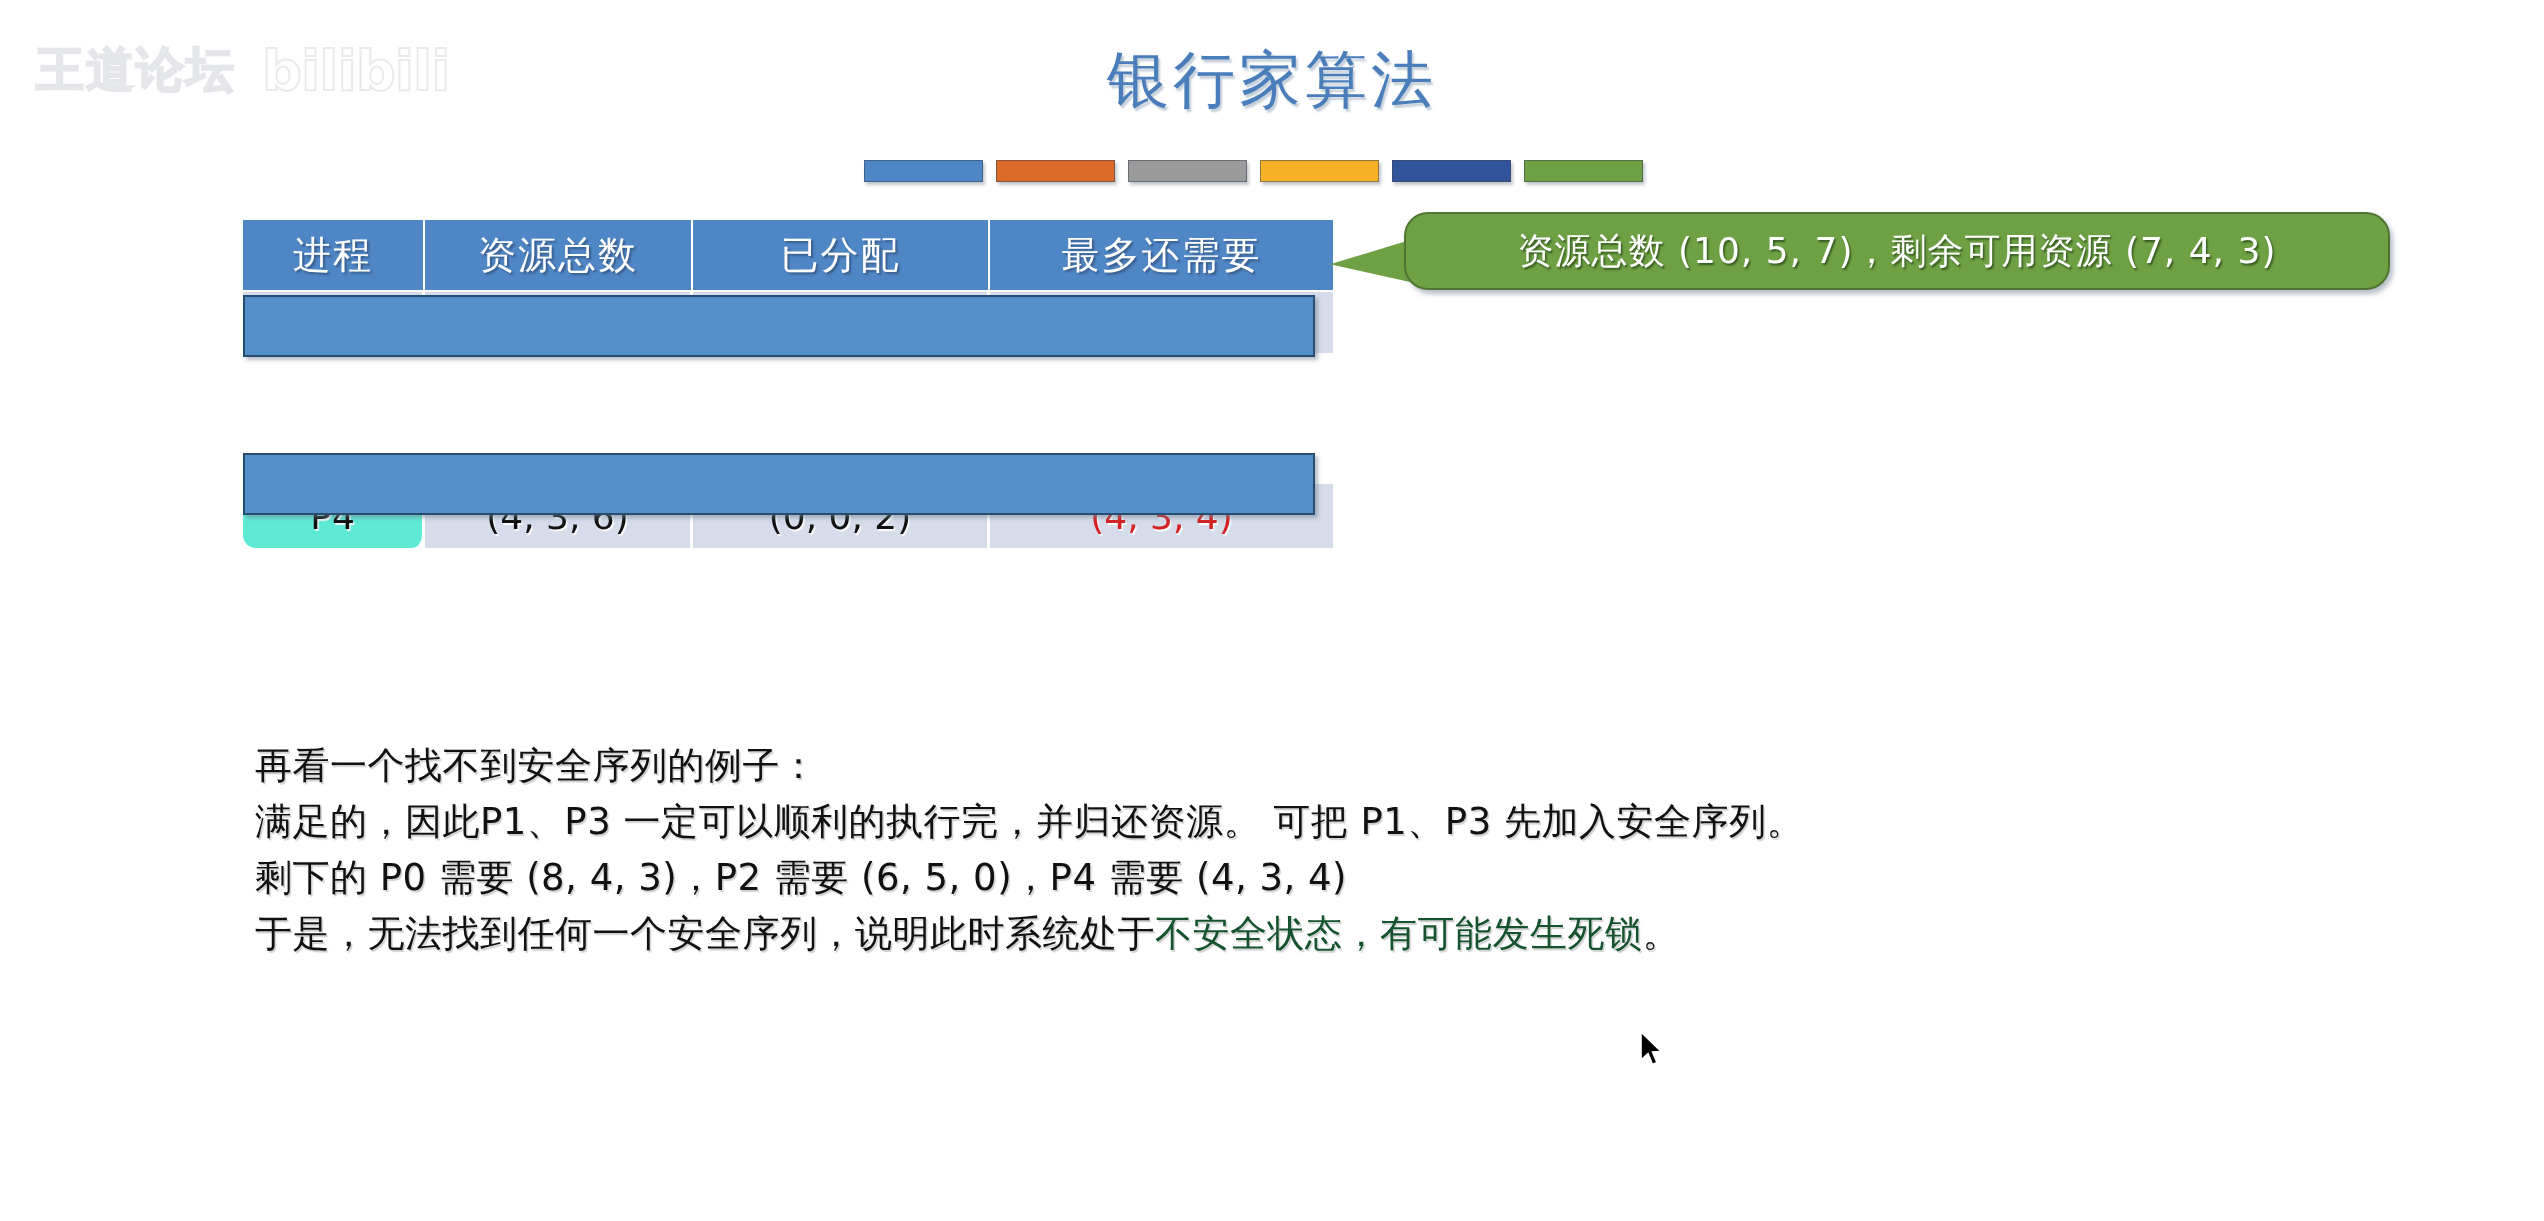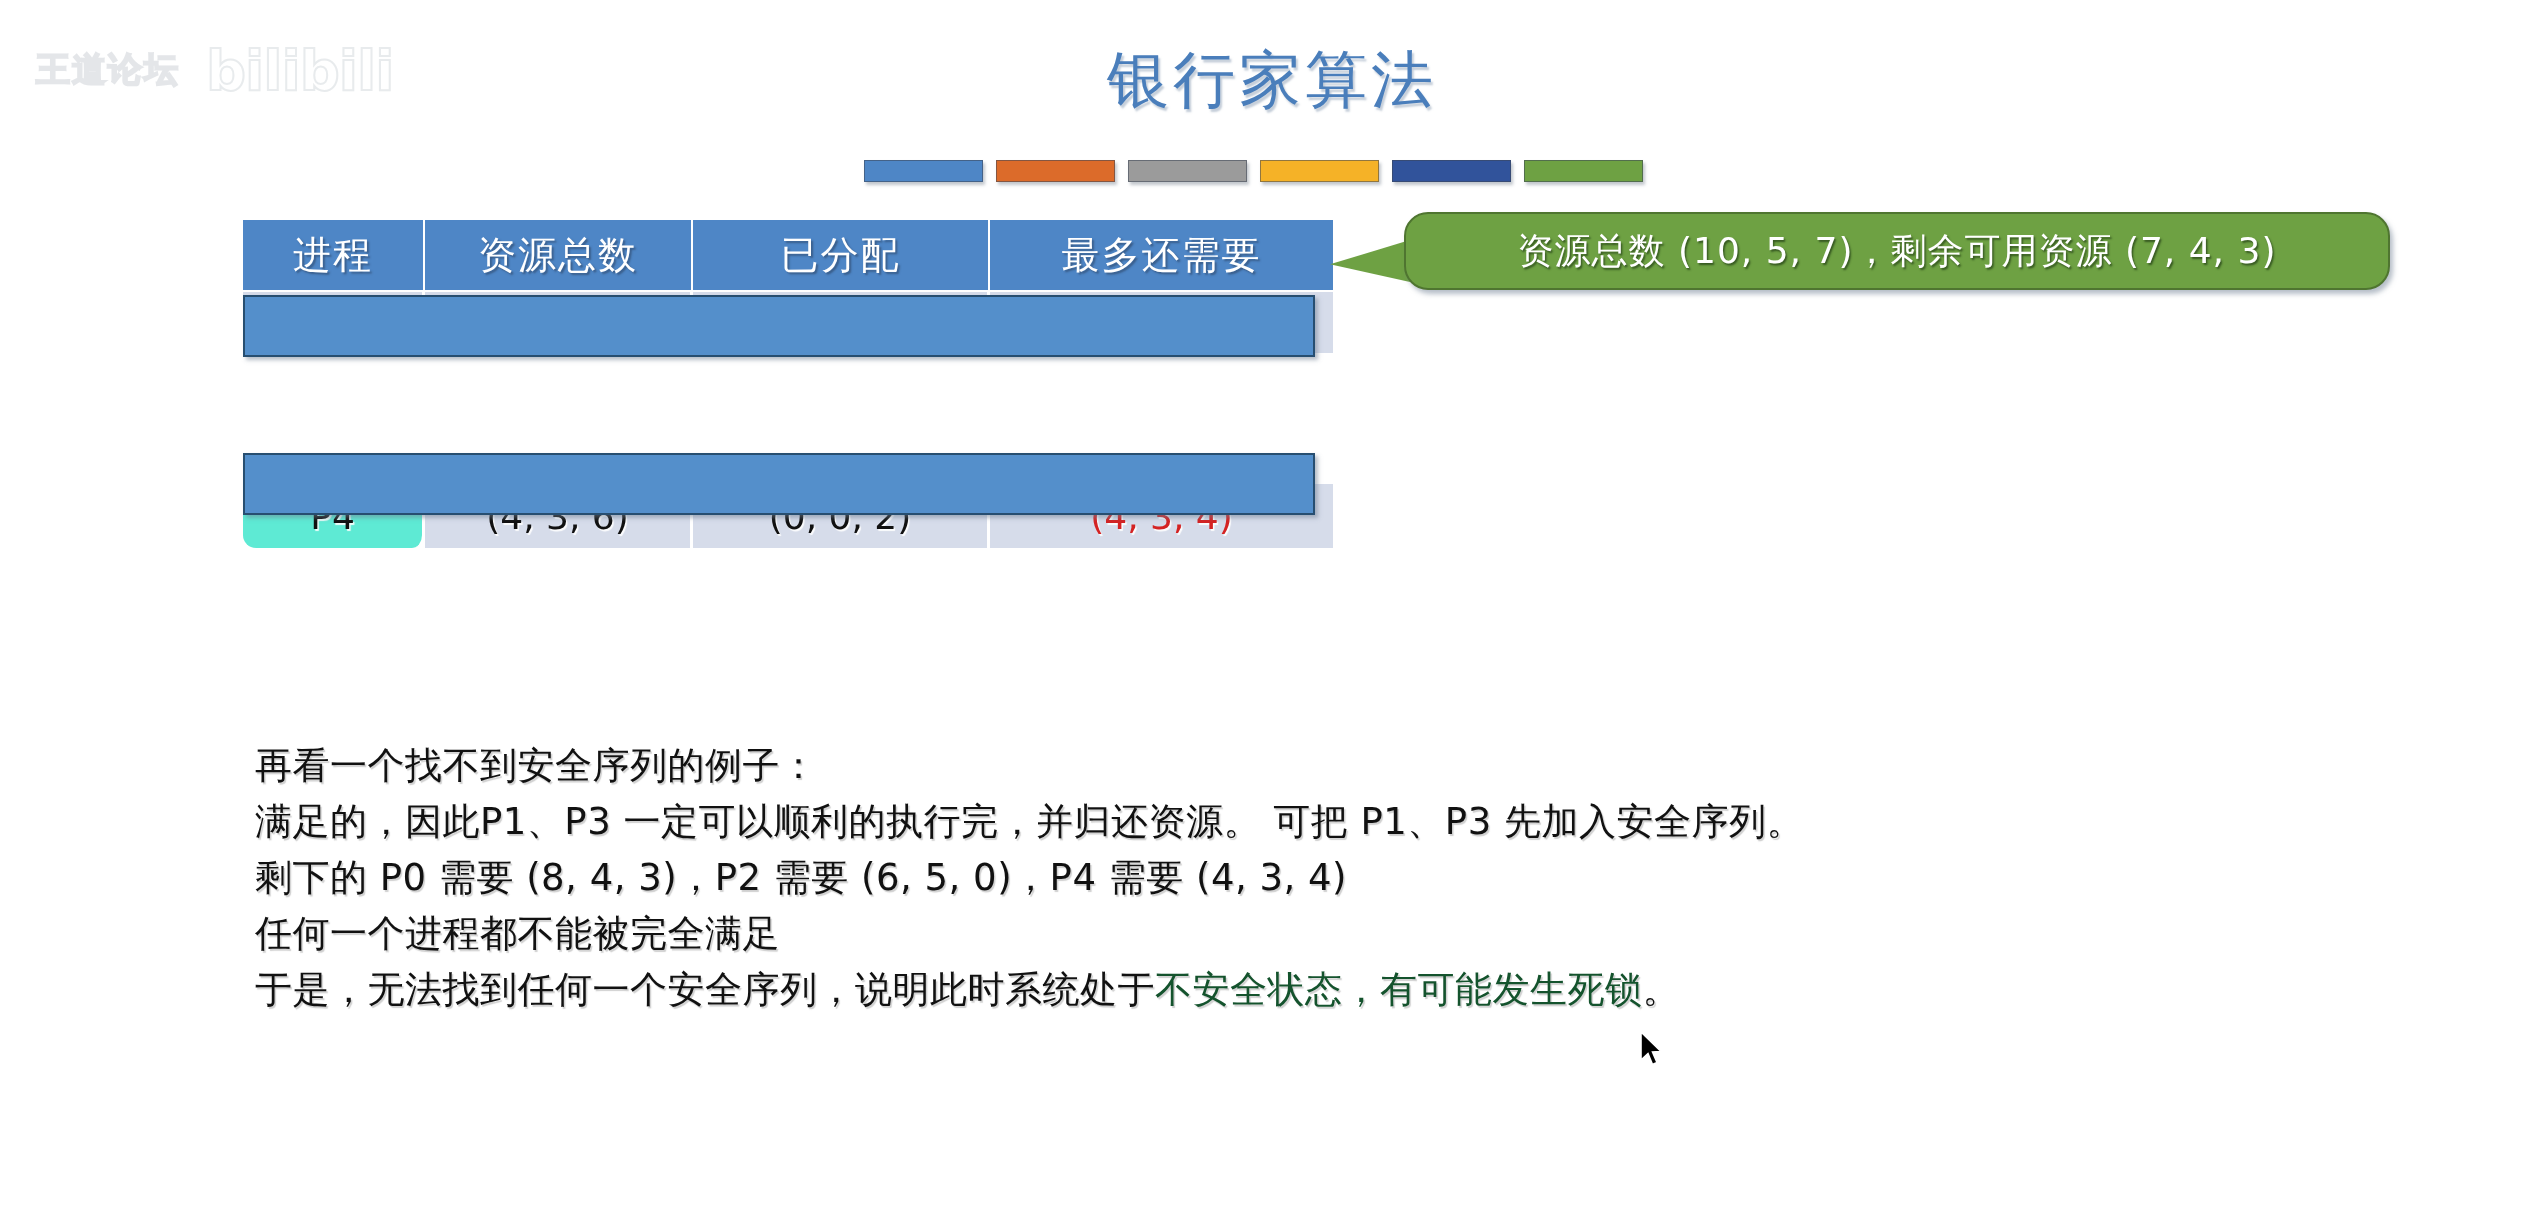--- a/index.html
+++ b/index.html
@@ -25,21 +25,21 @@
     width: 460px;
     height: 80px;
     display: flex;
     align-items: center;
     gap: 26px;
     pointer-events: none;
     user-select: none;
   }
   #watermark .wm-text {
     font-family: "DejaVu Sans", sans-serif;
-    font-size: 34px;
+    font-size: 48px;
     font-weight: 700;
     color: rgba(255,255,255,0.0);
     -webkit-text-stroke: 2px rgba(205,210,215,0.55);
     letter-spacing: 2px;
     white-space: nowrap;
   }
   #watermark .wm-logo {
     font-family: "DejaVu Sans", sans-serif;
     font-size: 56px;
     font-weight: 700;
@@ -270,21 +270,20 @@
 
 <div id="callout-tail" style="background: rgb(110, 161, 67);"></div>
 <div id="callout-total-resources" style="background: rgb(110, 161, 67);">
   <span class="callout-text">资源总数 (10, 5, 7)，剩余可用资源 (7, 4, 3)</span>
 </div>
 
 <div id="body-text">
   <div class="tline">再看一个找不到安全序列的例子：</div>
   <div class="tline">满足的，因此P1、P3 一定可以顺利的执行完，并归还资源。 可把 P1、P3 先加入安全序列。</div>
   <div class="tline">剩下的 P0 需要 (8, 4, 3)，P2 需要 (6, 5, 0)，P4 需要 (4, 3, 4)</div>
-  <div class="tline">任何一个进程都不能被完全满足</div>
   <div class="tline">
     <span>于是，无法找到任何一个安全序列，说明此时系统处于</span><span class="danger" style="color: #14532d;">不安全状态，有可能发生死锁</span><span>。</span>
   </div>
 </div>
 
 <svg id="mouse-cursor" viewBox="0 0 26 38">
   <path d="M2 1 L2 29 L9 22.5 L13.5 33.5 L18 31.5 L13.5 21 L22 20.5 Z" fill="#000000" stroke="#ffffff" stroke-width="1.6"></path>
 </svg>
 
 </body></html>

